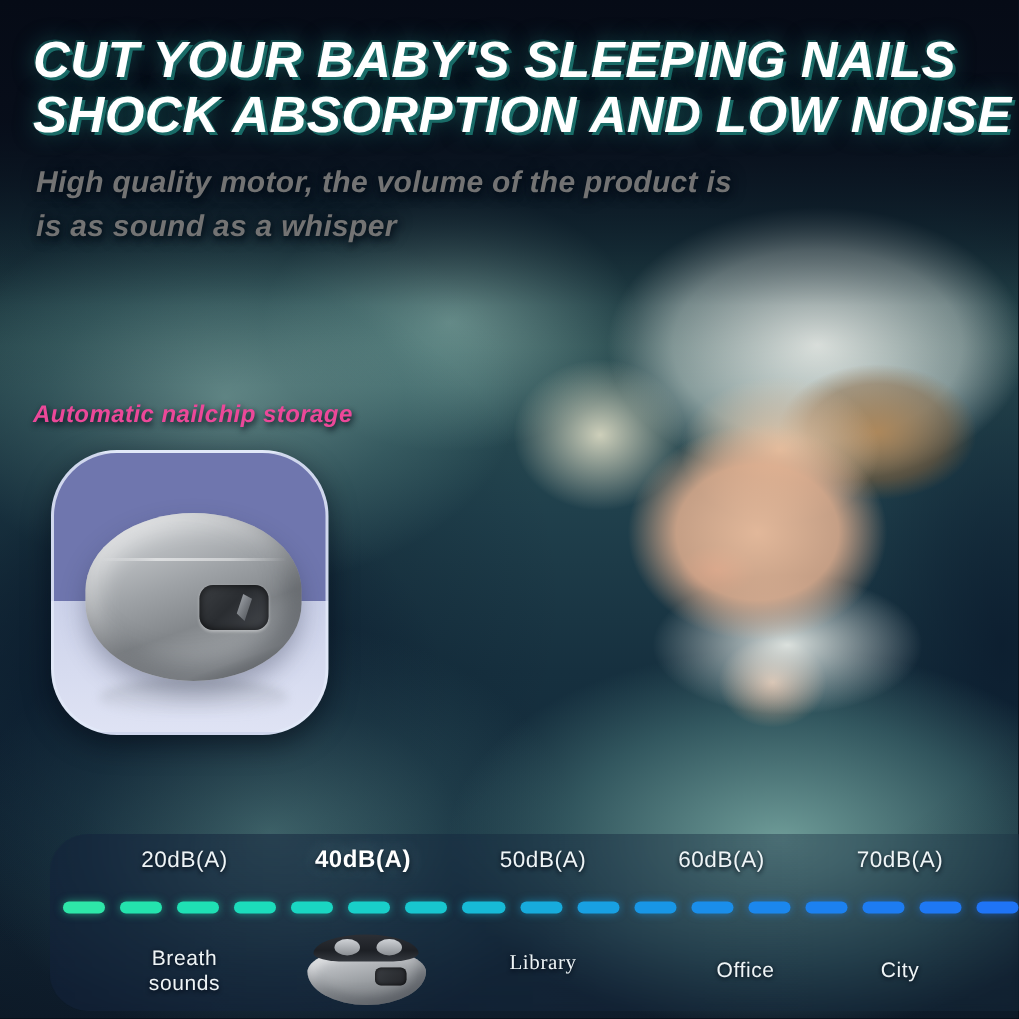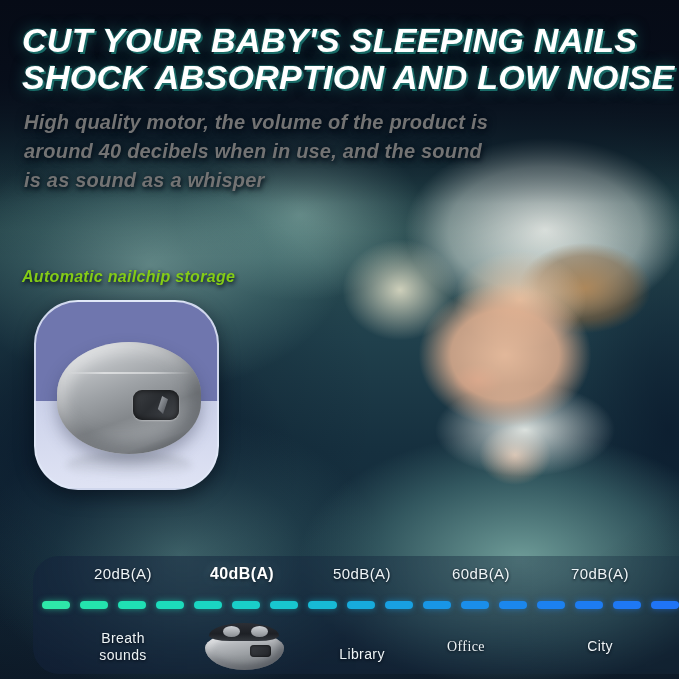--- a/index.html
+++ b/index.html
@@ -103,21 +103,21 @@
     letter-spacing: 0.2px;
     text-shadow: 1px 2px 4px rgba(3,12,22,0.9), 0 0 10px rgba(4,14,26,0.7);
   }
   .subtitle .line { display: block; }
 
   
   .inset-label {
     position: absolute;
     left: 22px;
     top: 268px;
-    color: #84cc16;
+    color: #ec4899;
     font-size: 16px;
     font-weight: 700;
     font-style: italic;
     font-stretch: condensed;
     letter-spacing: 0.3px;
     text-shadow: 1px 2px 4px rgba(3,12,22,0.95);
     white-space: nowrap;
   }
 
   .inset-card {
@@ -301,21 +301,20 @@
   <div class="bg-photo"></div>
   <div class="bg-scrim"></div>
 
   <div class="headline">
     <span class="line">CUT YOUR BABY'S SLEEPING NAILS</span>
     <span class="line">SHOCK ABSORPTION AND LOW NOISE</span>
   </div>
 
   <div class="subtitle">
     <span class="line">High quality motor, the volume of the product is</span>
-    <span class="line">around 40 decibels when in use, and the sound</span>
     <span class="line">is as sound as a whisper</span>
   </div>
 
   <div class="inset-label">Automatic nailchip storage</div>
   <div class="inset-card">
     <div class="inset-reflection"></div>
     <div class="inset-device">
       <div class="inset-device-seam"></div>
       <div class="inset-device-window">
         <div class="inset-device-blade"></div>
@@ -351,22 +350,22 @@
       <div class="db-dash" style="background: rgb(29, 124, 242); box-shadow: rgba(29, 124, 242, 0.533) 0px 0px 6px;"></div>
       <div class="db-dash" style="background: rgb(30, 120, 244); box-shadow: rgba(30, 120, 244, 0.533) 0px 0px 6px;"></div>
       <div class="db-dash" style="background: rgb(31, 116, 246); box-shadow: rgba(31, 116, 246, 0.533) 0px 0px 6px;"></div>
     </div>
 
   <div class="db-sublabels">
     <div class="db-sublabel" style="left:123px;">
       <div>Breath</div>
       <div>sounds</div>
     </div>
-    <div class="db-sublabel" style="left:362px; top:16px;">Library</div>
-    <div class="db-sublabel" style="left:466px; top:8px;font-family:Liberation Serif, serif;">Office</div>
+    <div class="db-sublabel" style="left:362px; top:4px;font-family:Liberation Serif, serif;">Library</div>
+    <div class="db-sublabel" style="left:497px; top:8px;">Office</div>
     <div class="db-sublabel" style="left:600px; top:8px;">City</div>
   </div>
 
   <div class="db-device">
     <div class="db-device-body"></div>
     <div class="db-device-top">
       <div class="db-device-dot-a"></div>
       <div class="db-device-dot-b"></div>
     </div>
     <div class="db-device-window"></div>

